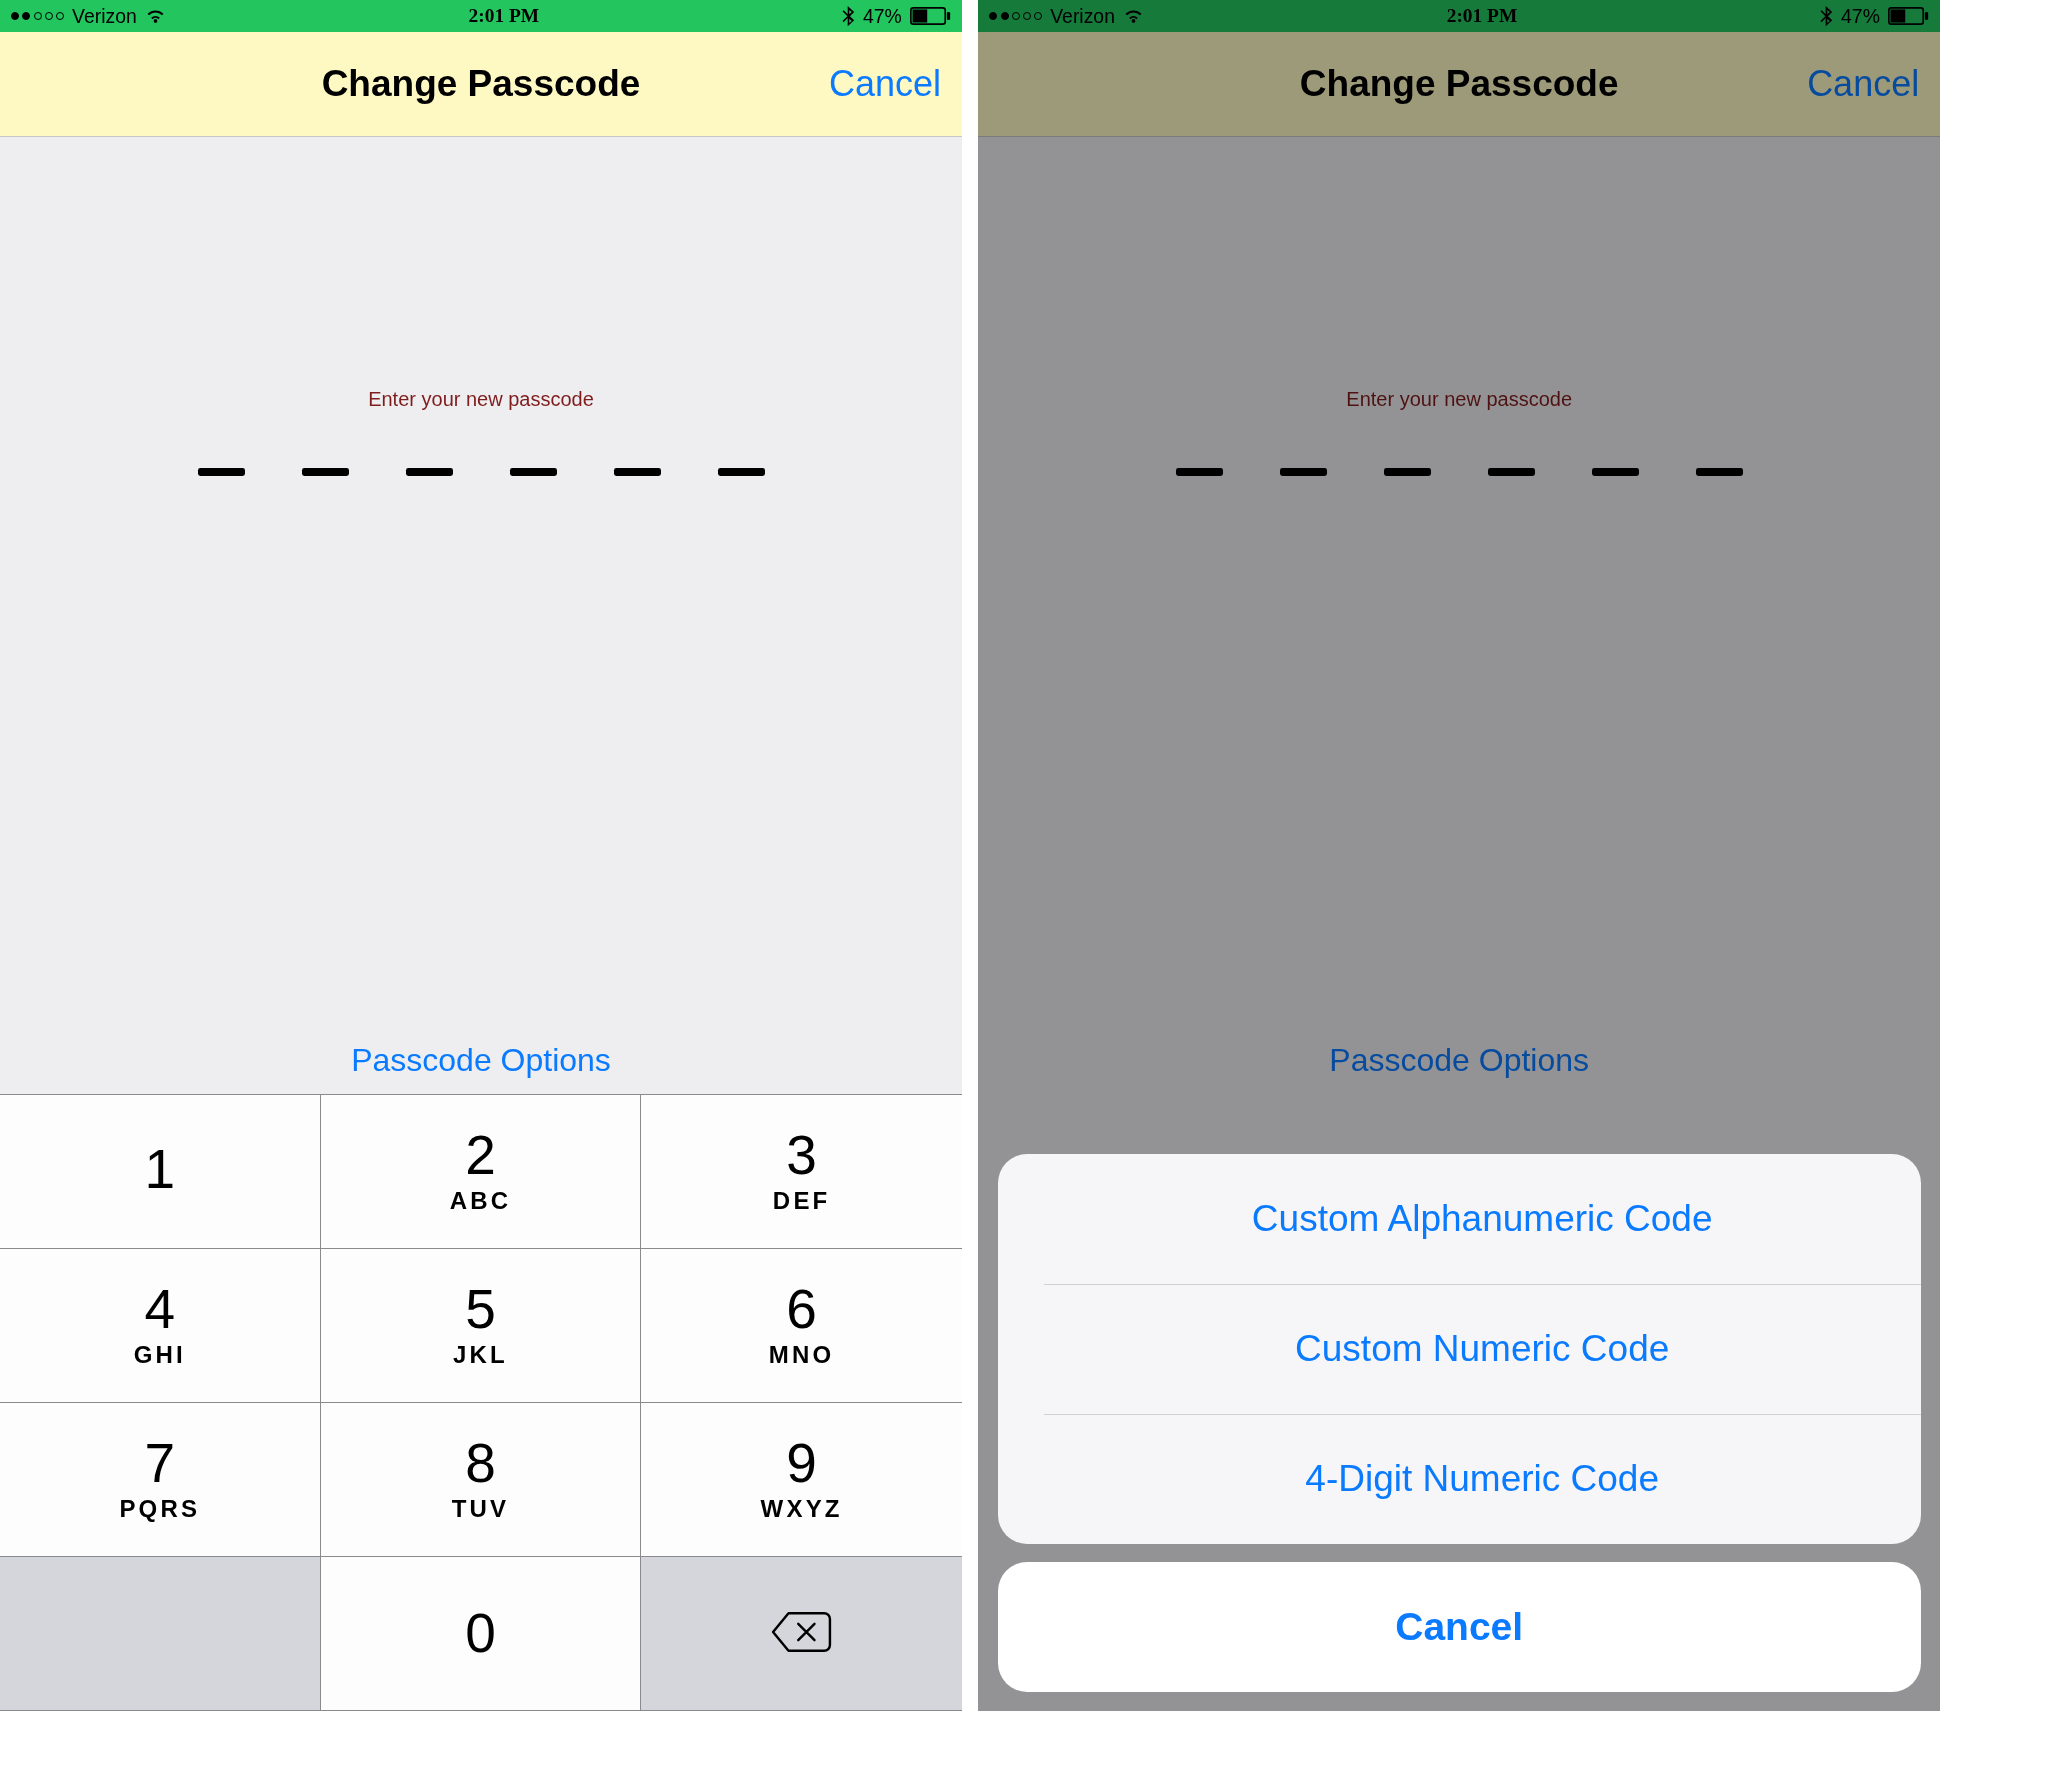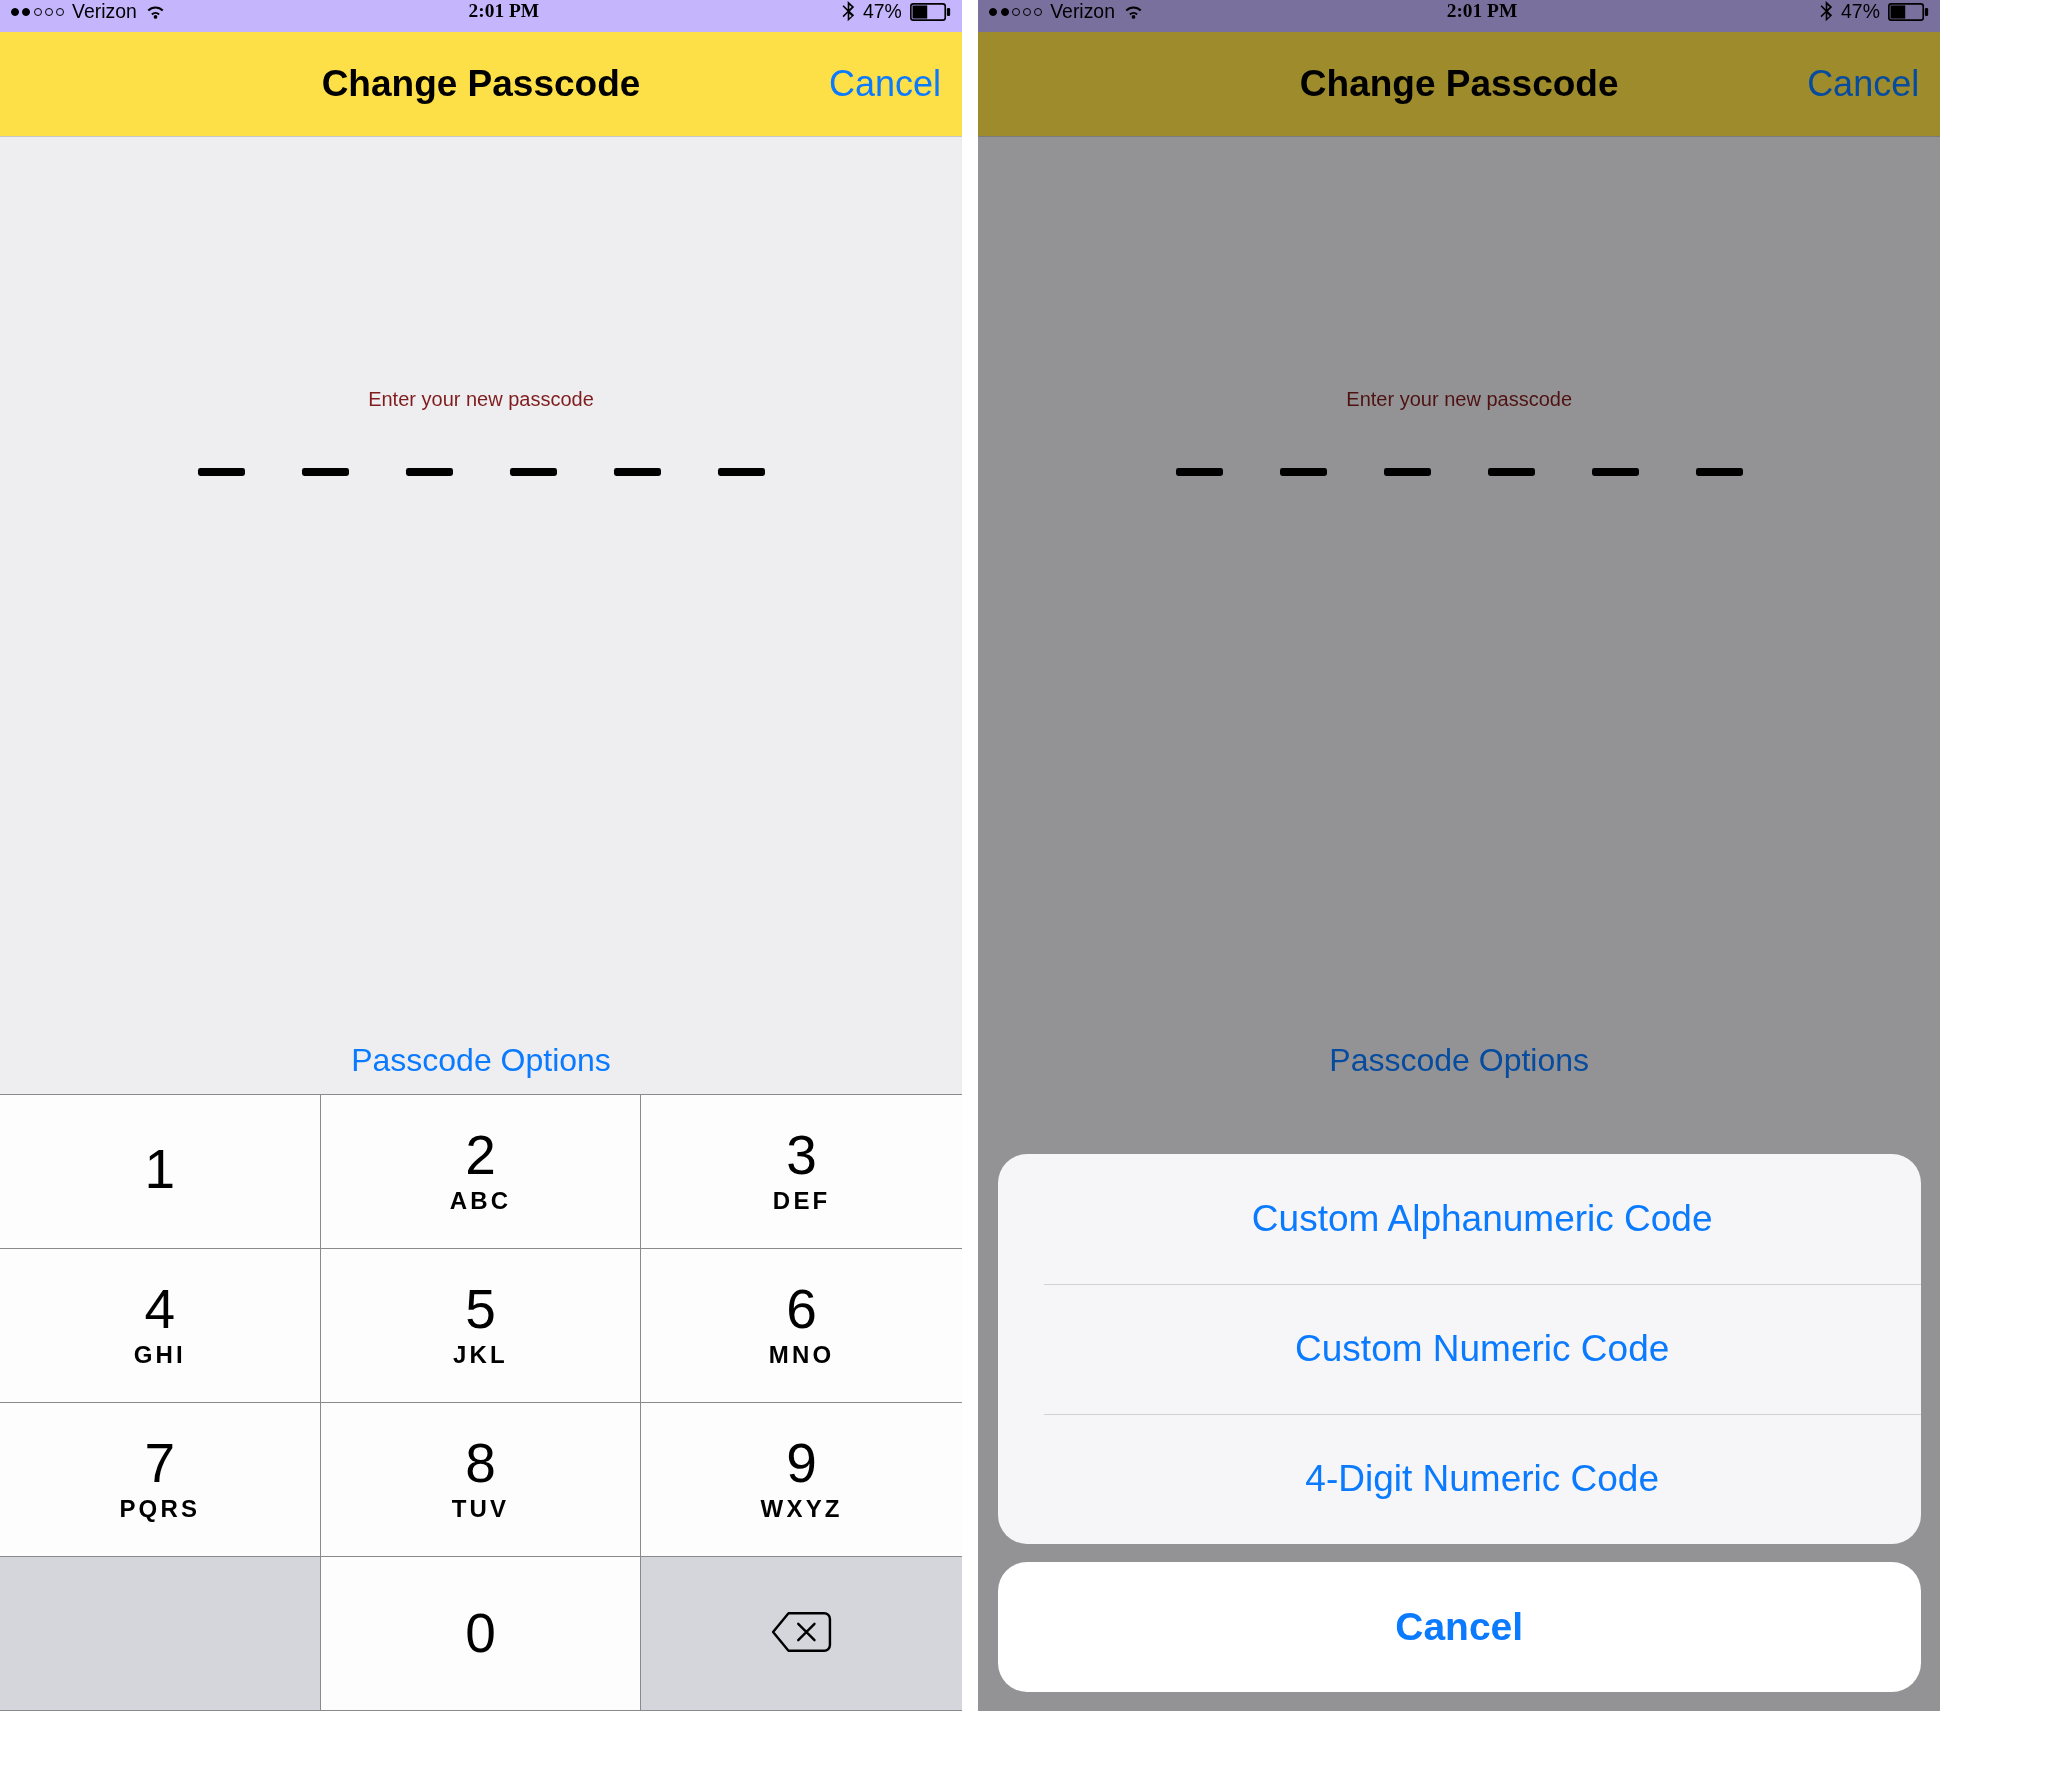--- a/index.html
+++ b/index.html
@@ -22,40 +22,40 @@
 
   
   .screen {
     position: absolute; inset: 0;
     background:#eeeef1;
     display:flex; flex-direction:column;
   }
 
   .statusbar {
     height: 32px;
-    background:#c4b5fd;
-    display:flex; align-items:flex-start;
+    background:#22c55e;
+    display:flex; align-items:center;
     padding: 0 11.3px;
     font-size: 19.4px;
     color:#000;
     gap:8px;
   }
   .sb-left  { display:flex; align-items:center; gap:8px; }
   .sb-center{ flex:1; text-align:center; font-weight:600;font-family:Liberation Serif, serif;}
   .sb-right { display:flex; align-items:center; gap:8px; }
 
   .dots { display:flex; gap:3.2px; }
   .dot  { width:8px; height:8px; border-radius:50%; border:1.2px solid #000; }
   .dot.f{ background:#000; }
 
   .wifi-icon svg, .bt-icon svg, .batt-icon svg { display:block; }
 
   .navbar {
     height: 105px;
-    background:#fde047;
+    background:#fef9c3;
     border-bottom:0.8px solid #c7c7c9;
     display:flex; align-items:center; justify-content:center;
     position:relative;
   }
   .navbar .title { font-size:37px; font-weight:600; }
   .navbar .cancel{
     position:absolute; right:21px;
     font-size:36px; color:#0a7aff;
     cursor:pointer;
   }

